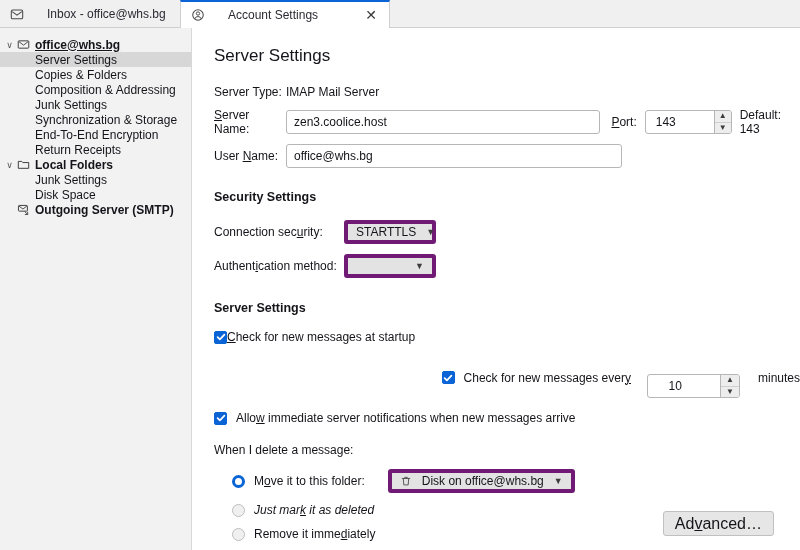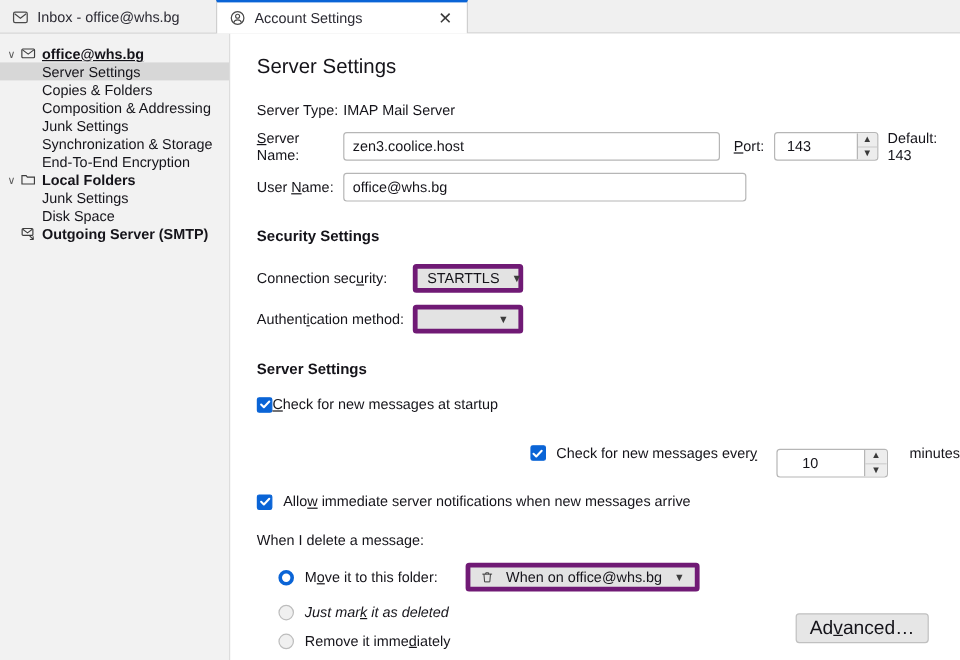--- a/index.html
+++ b/index.html
@@ -20,21 +20,21 @@
     height: 28px;
     background: #f0f0f0;
     border-bottom: 1px solid #cfcfcf;
     display: flex;
     align-items: flex-end;
   }
   .tab {
     height: 27px;
     display: flex;
     align-items: center;
-    gap: 7px;
+    gap: 23px;
     padding: 0 10px;
     font-size: 12px;
     color: #2b2a33;
     position: relative;
   }
   .tab.inactive { width: 180px; background: #f0f0f0; }
   .tab.active {
     width: 210px;
     background: #ffffff;
     border-top: 2px solid #0a64d6;
@@ -255,20 +255,23 @@
     </div>
     <div class="tree-row child">
       <span class="tree-label">Junk Settings</span>
     </div>
     <div class="tree-row child">
       <span class="tree-label">Synchronization &amp; Storage</span>
     </div>
     <div class="tree-row child">
       <span class="tree-label">End-To-End Encryption</span>
     </div>
+    <div class="tree-row child">
+      <span class="tree-label">Return Receipts</span>
+    </div>
 
     <div class="tree-row">
       <span class="twisty">∨</span>
       <span class="tree-ico">
         <svg width="13" height="13" viewBox="0 0 16 16">
           <path d="M1.6 4.2 h4.3 l1.2 1.4 h7.3 v7.1 h-12.8 z" fill="none" stroke="#3d3d3d" stroke-width="1.2"></path>
         </svg>
       </span>
       <span class="tree-label bold">Local Folders</span>
     </div>
@@ -384,21 +387,21 @@
 
     <div class="row" style="margin-bottom:10px;gap:9px;padding-left:18px;">
       <span class="radio on"></span>
       <span class="lbl">M<u class="ak">o</u>ve it to this folder:</span>
       <div class="select" style="margin-left:14px;">
         <span class="ico">
           <svg width="12" height="12" viewBox="0 0 16 16">
             <path d="M3 4.6 h10 M6.4 4.3 v-1.2 h3.2 v1.2 M4.4 4.8 l0.7 8.4 h5.8 l0.7 -8.4" fill="none" stroke="#3d3d3d" stroke-width="1.1" stroke-linecap="round"></path>
           </svg>
         </span>
-        <span>When on office@whs.bg</span>
+        <span>Disk on office@whs.bg</span>
         <span class="chev">▼</span>
       </div>
     </div>
 
     <div class="row" style="margin-bottom:10px;gap:9px;padding-left:18px;font-style:italic;">
       <span class="radio"></span>
       <span class="lbl">Just mar<u class="ak">k</u> it as deleted</span>
     </div>
 
     <div class="row" style="gap:9px;padding-left:18px;">

